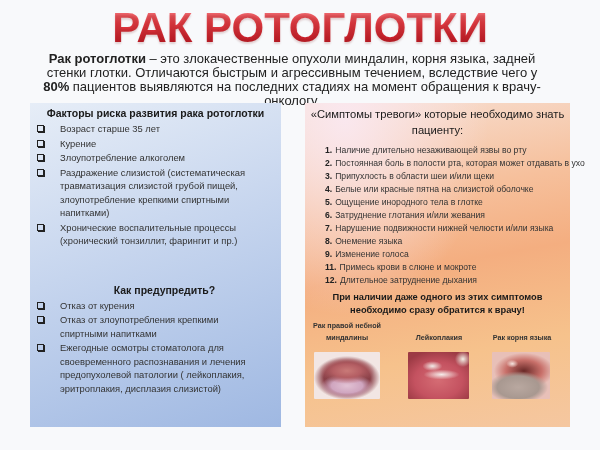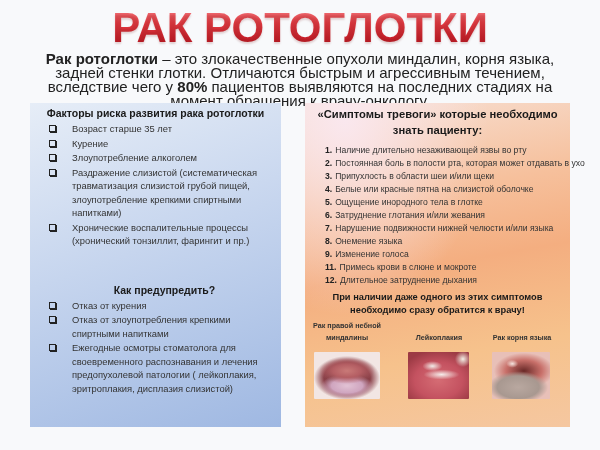--- a/index.html
+++ b/index.html
@@ -22,23 +22,23 @@
     color: #d8323a;
     background: linear-gradient(180deg, #f48a8e 0%, #e53d45 40%, #c61f2a 75%, #a81822 100%);
     -webkit-background-clip: text;
     background-clip: text;
     -webkit-text-fill-color: transparent;
     text-shadow: 0 2px 2px rgba(120,20,20,0.18);
   }
   .title-wrap { position: absolute; left: 0; top: 6px; width: 600px; text-align:center; }
   .intro {
     position: absolute;
-    left: 40px; top: 52px; width: 520px;
-    text-align: center;
-    font-size: 15px;
+    left: 32px; top: 52px; width: 520px;
+    text-align: center;
+    font-size: 13px;
     line-height: 14px;
     color: #222;
   }
   .intro b { font-weight: bold; }
 
   .panel-left {
     position: absolute;
     left: 30px; top: 103px; width: 251px; height: 324px;
     background: linear-gradient(160deg, #e6edf7 0%, #c6d5ee 45%, #9fb8e2 100%);
   }
@@ -58,41 +58,40 @@
   }
   ul.checklist { list-style: none; margin-top: 3px; }
   ul.checklist li {
     position: relative;
     padding-left: 30px;
     padding-right: 20px;
     font-size: 9.4px;
     line-height: 13.5px;
     color: #333;
     margin-bottom: 1px;
-    margin-left: 12px;
   }
   .box {
     position: absolute;
     left: 7px; top: 3px;
     width: 7px; height: 7px;
     border: 1.2px solid #222;
     box-shadow: 1px 1px 0 #222;
     background: transparent;
   }
   .h-prevent {
     font-weight: bold;
     font-size: 10.5px;
     text-align: center;
     margin-top: 36px;
     margin-bottom: 1px;
     padding-left: 18px;
     color: #1a1a1a;
   }
   .h-right {
-    font-weight: bold;
+    font-weight: normal;
     font-size: 11.2px;
     text-align: center;
     line-height: 16px;
     margin-top: 3px;
     color: #1a1a1a;
   }
   ol.symptoms { list-style: none; margin-top: 6px; padding-left: 20px; }
   ol.symptoms li {
     font-size: 8.6px;
     line-height: 13px;

